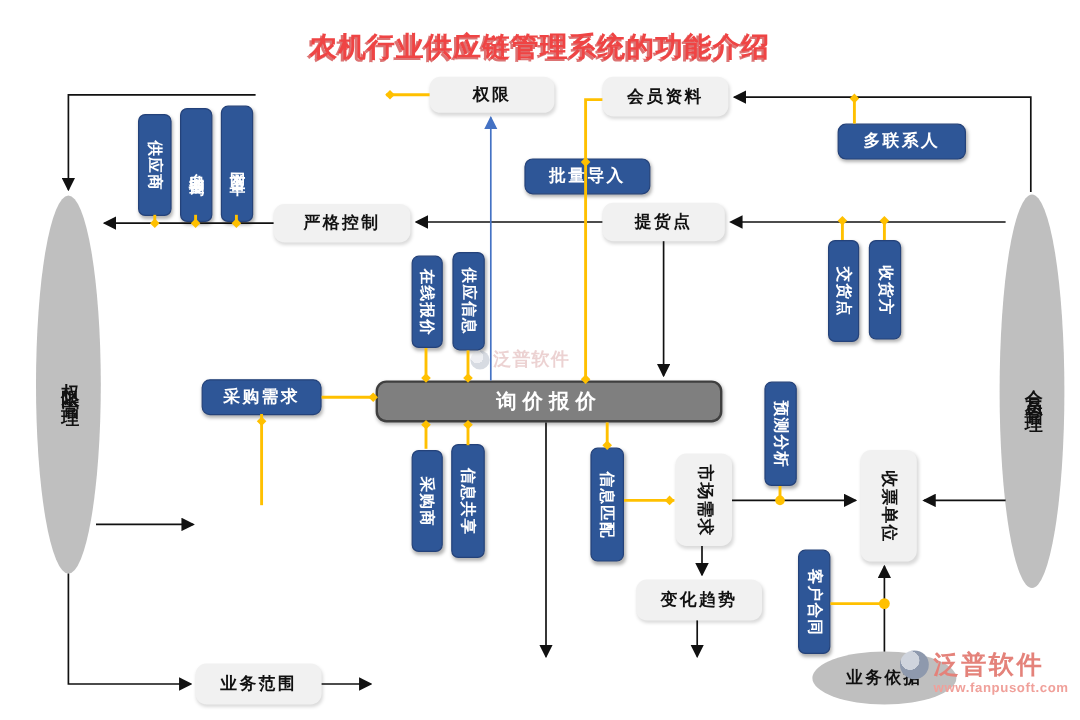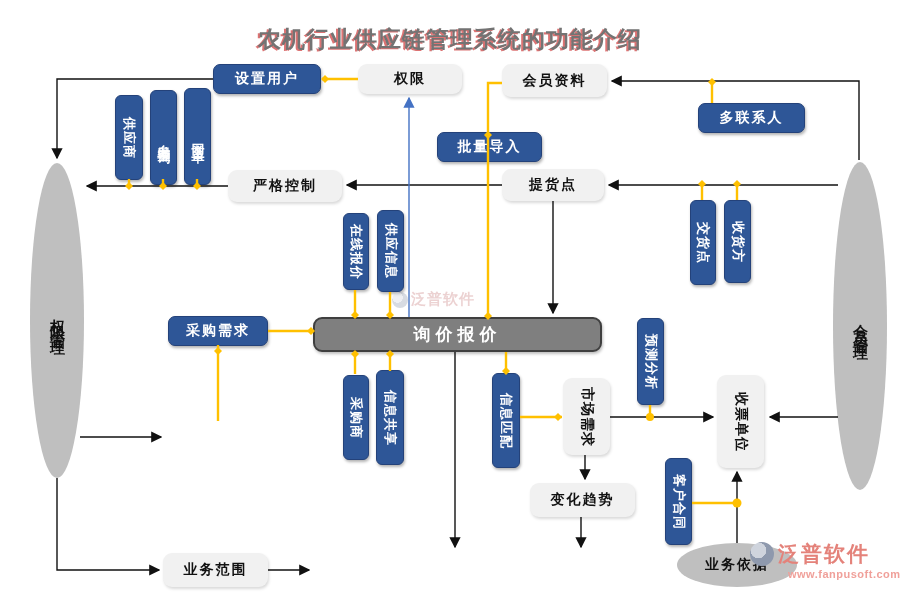--- a/index.html
+++ b/index.html
@@ -2,21 +2,21 @@
 <html><head>
 <meta charset="utf-8">
 <style>
   html,body{margin:0;padding:0;background:#fff;}
   #canvas{
     position:relative;width:900px;height:600px;background:#fff;overflow:hidden;
     font-family:"Liberation Sans","DejaVu Sans",sans-serif;
   }
   #title{
     position:absolute;left:0;top:24px;width:900px;text-align:center;
-    font-size:23px;font-weight:bold;color:#737373;letter-spacing:1px;
+    font-size:23px;font-weight:bold;color:#ef4444;letter-spacing:1px;
     text-shadow:-2px 1px 0 rgba(192,0,0,.55);
     z-index:2;
   }
   .node{
     position:absolute;box-sizing:border-box;display:flex;align-items:center;justify-content:center;
     z-index:3;text-align:center;
   }
   .blue{
     background:#2E5697;color:#fff;border:1px solid #24427A;border-radius:7px;
     font-weight:bold;font-size:14px;letter-spacing:2px;
@@ -58,40 +58,39 @@
     display:inline-block;border-radius:50%;
     background:radial-gradient(circle at 35% 35%, #cfd4dd 0 35%, #8e99ad 36% 100%);
   }
   #wm-center{left:392px;top:290px;opacity:.35;}
   #wm-center .wm-circle{width:16px;height:16px;margin-right:3px;}
   #wm-center .wm-brand{font-size:15px;font-weight:bold;color:#c97f7f;letter-spacing:1px;}
   #wm-logo{left:750px;top:540px;flex-direction:column;align-items:flex-start;z-index:7;}
   #wm-logo .row{display:flex;align-items:center;}
   #wm-logo .wm-circle{width:24px;height:24px;margin-right:4px;}
   #wm-logo .wm-brand{font-size:21px;font-weight:bold;color:#E4827A;letter-spacing:2px;}
-  #wm-logo .wm-url{font-size:11px;font-weight:bold;color:#F0A09A;margin-left:38px;letter-spacing:.5px;}
+  #wm-logo .wm-url{font-size:11px;font-weight:bold;color:#F0A09A;margin-left:28px;letter-spacing:.5px;}
 </style>
 </head>
 <body>
 
 <div id="canvas">
 
   <div id="title">农机行业供应链管理系统的功能介绍</div>
 
   <div class="ellipse" style="left:30px;top:163px;width:54px;height:315px;">
     <span class="vup">权限管理</span>
   </div>
   <div class="ellipse" style="left:833px;top:162px;width:54px;height:328px;">
     <span class="vup">会员管理</span>
   </div>
   <div class="ellipse" id="ellipse-basis" style="left:677px;top:543px;width:120px;height:44px;">
     <span>业务依据</span>
   </div>
 
-  <div class="node blue" style="left:213px;top:64px;width:108px;height:30px;">设置用户</div>
   <div class="node blue" style="left:437px;top:132px;width:105px;height:30px;">批量导入</div>
   <div class="node blue" style="left:662px;top:103px;width:107px;height:30px;margin-left:36px;">多联系人</div>
   <div class="node blue" style="left:168px;top:316px;width:100px;height:30px;">采购需求</div>
 
   <div class="node gray" style="left:502px;top:64px;width:105px;height:33px;">会员资料</div>
   <div class="node gray" style="left:358px;top:64px;width:104px;height:30px;">权限</div>
   <div class="node gray" style="left:228px;top:170px;width:114px;height:32px;">严格控制</div>
   <div class="node gray" style="left:502px;top:169px;width:102px;height:32px;">提货点</div>
   <div class="node gray" style="left:163px;top:553px;width:105px;height:34px;">业务范围</div>
   <div class="node gray" style="left:530px;top:483px;width:105px;height:34px;">变化趋势</div>

